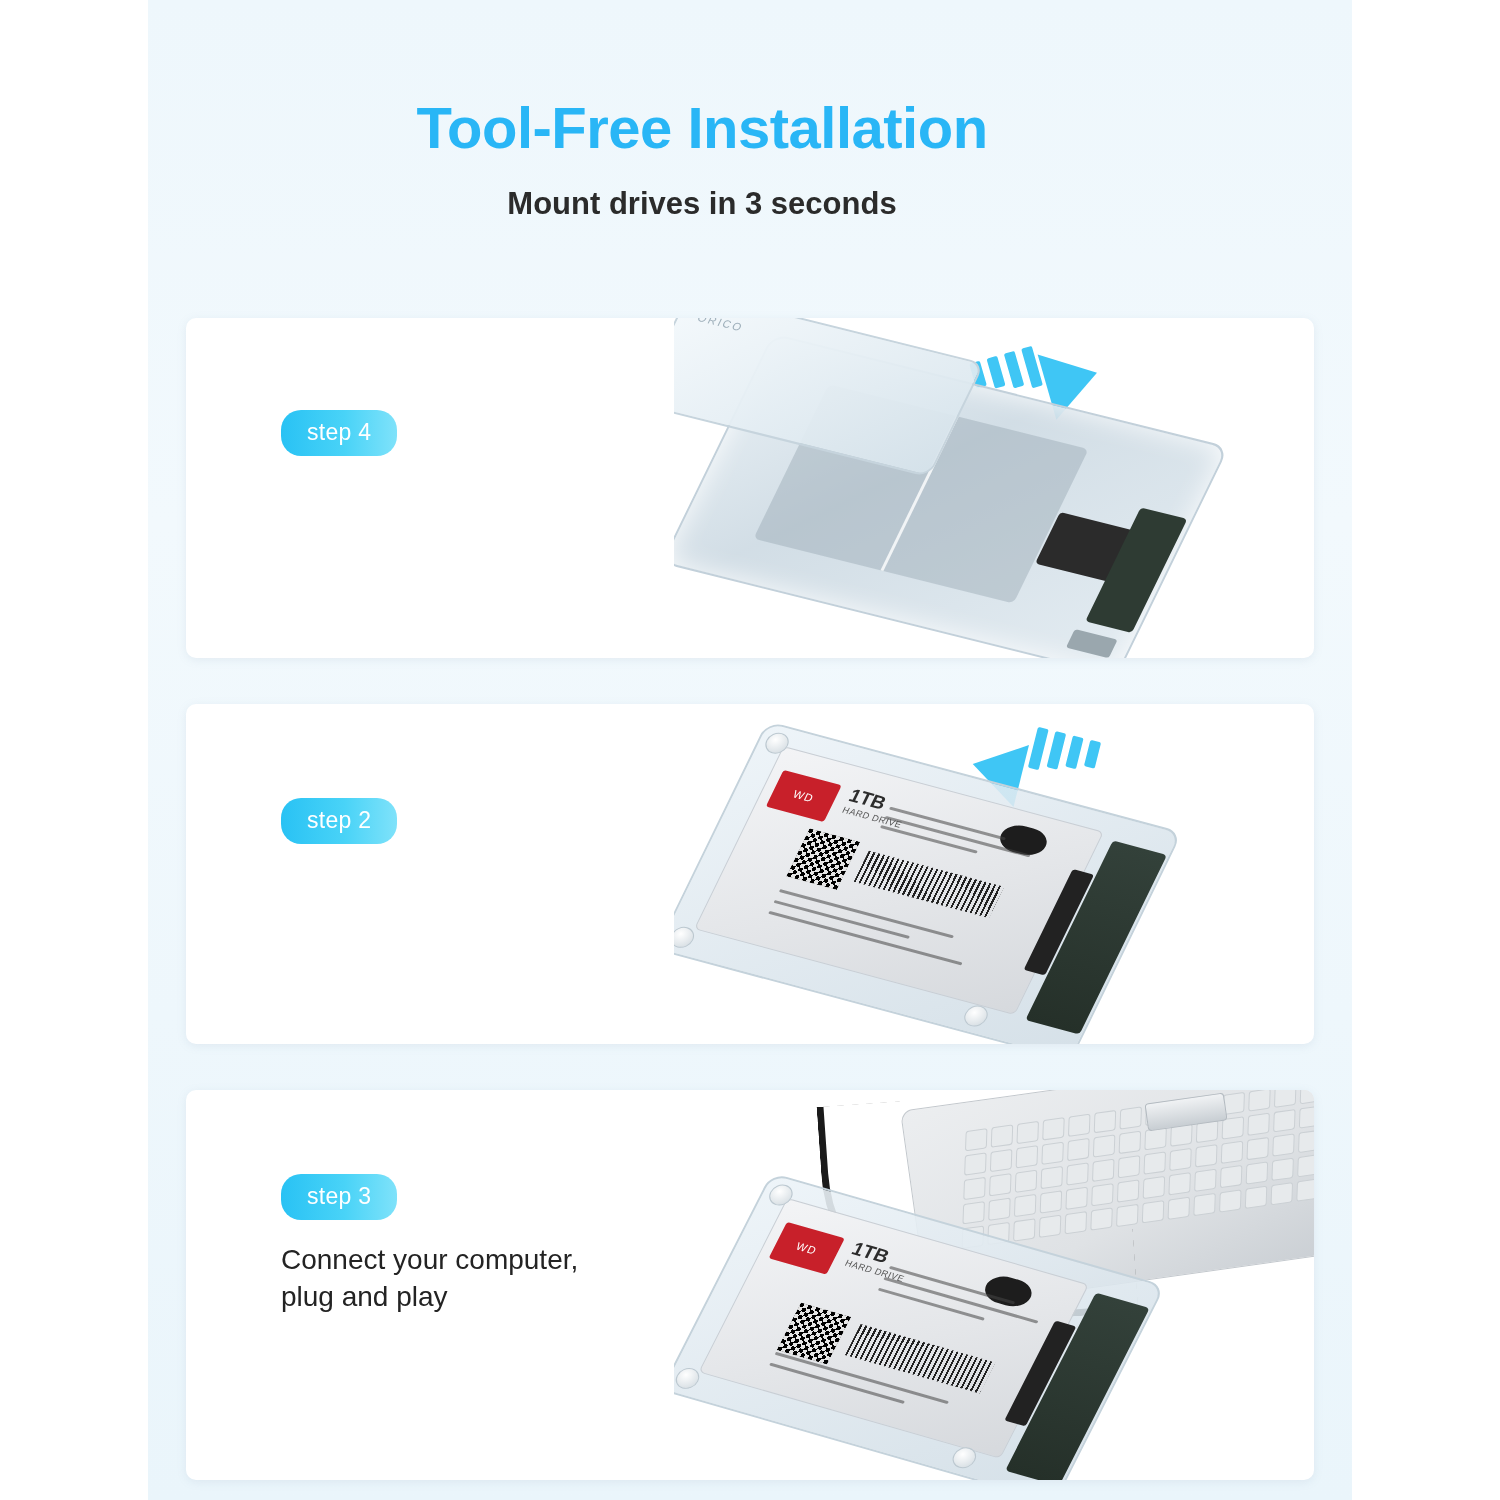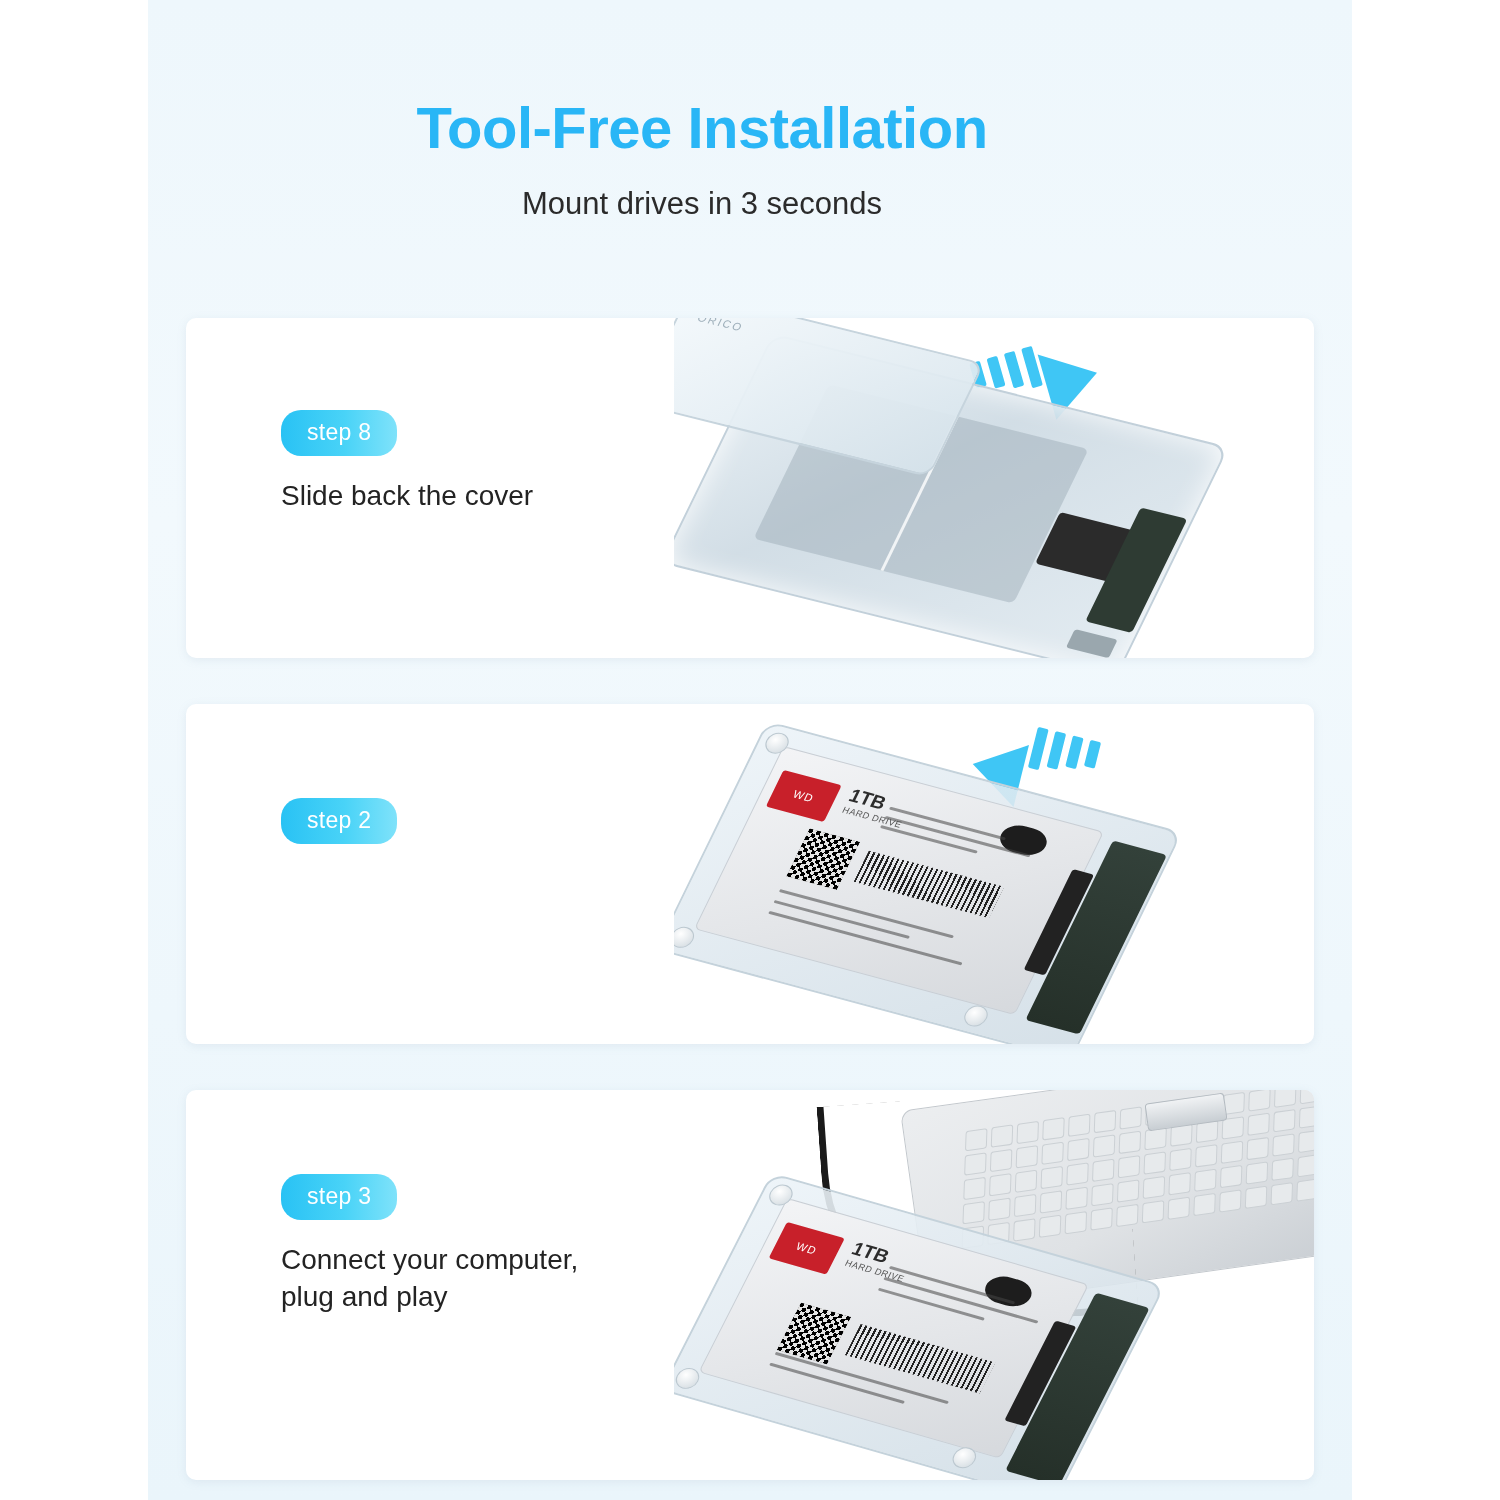--- a/index.html
+++ b/index.html
@@ -43,21 +43,21 @@
     font-weight: bold;
     color: #29b6f6;
     letter-spacing: -0.5px;
     line-height: 1.1;
     margin: 0;
   }
   .subtitle {
     margin-top: 26px;
     font-size: 31px;
     color: #2b2b2b;
-    font-weight: 400;
+    font-weight: 700;
   }
 
   .cards {
     position: absolute;
     top: 318px;
     left: 186px;
     width: 1128px;
   }
   .card {
     position: relative;
@@ -350,22 +350,21 @@
 
   <div class="header">
     <div class="title">Tool-Free Installation</div>
     <div class="subtitle">Mount drives in 3 seconds</div>
   </div>
 
   <div class="cards">
 
     <div class="card c1">
       <div class="card-text">
-        <div class="step-badge">step 8</div>
-        <div class="step-desc">Slide back the cover</div>
+        <div class="step-badge">step 4</div>
       </div>
       <div class="art">
         <div class="arrow-stripes" style="left:300px; top:36px; height:44px; transform: rotate(-16deg);">
           <span style="height:26px"></span>
             <span style="height:31px"></span>
             <span style="height:36px"></span>
             <span style="height:41px"></span>
         </div>
         <div class="arrow-head" style="left:372px; top:28px; border-top:34px solid transparent; border-bottom:34px solid transparent; border-left:52px solid #3fc6f5; transform: rotate(-16deg);"></div>
 

